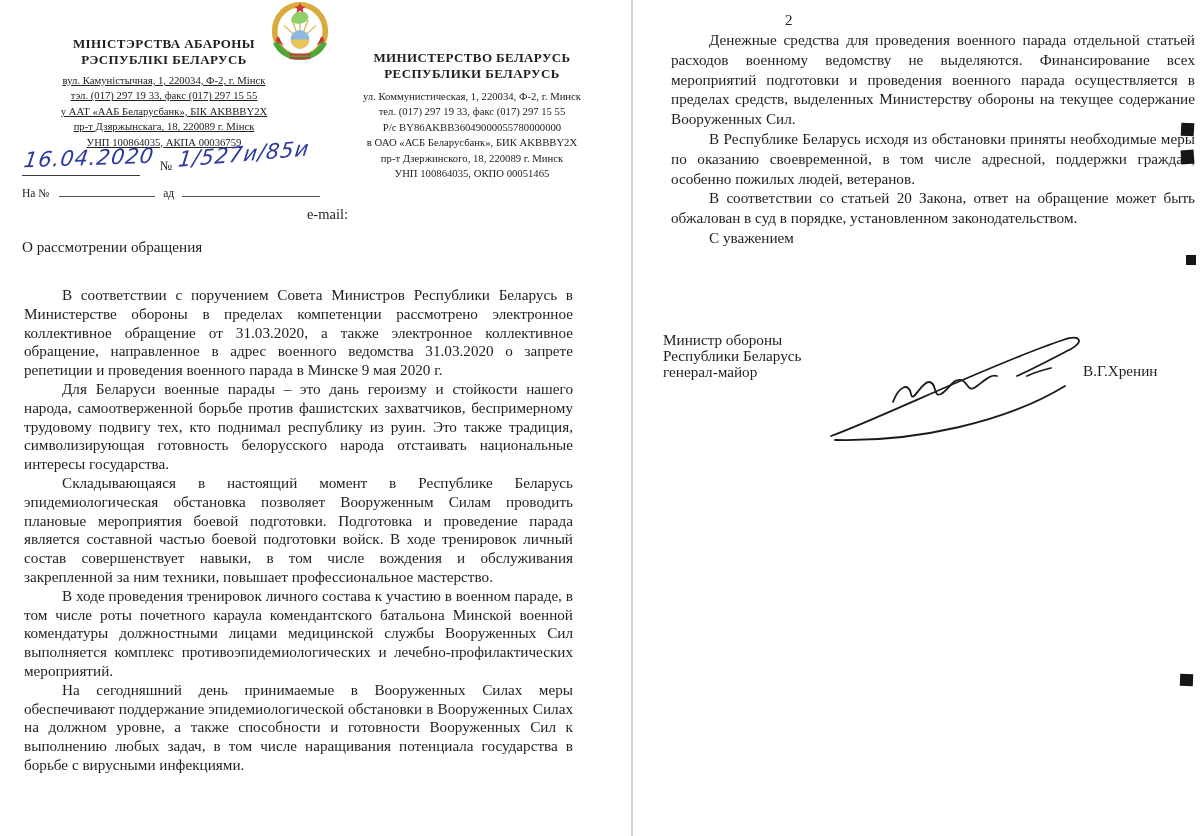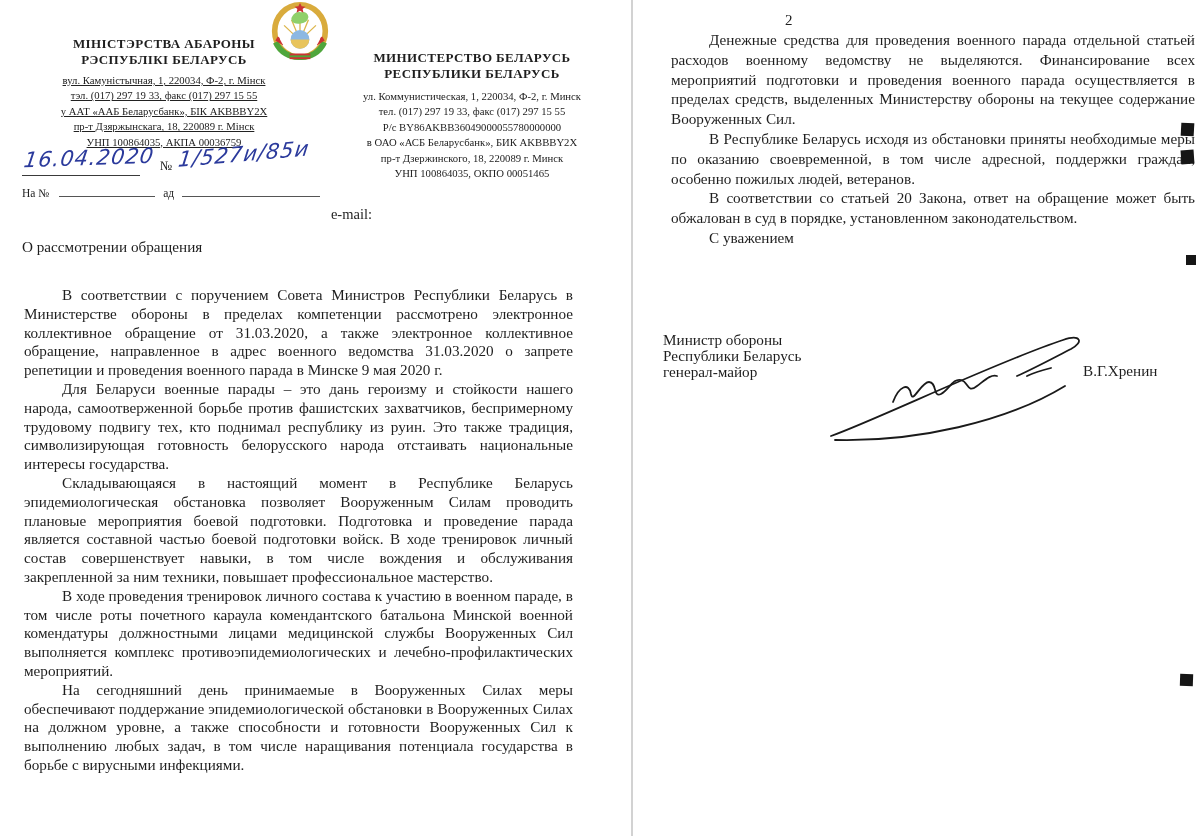--- a/index.html
+++ b/index.html
@@ -32,21 +32,21 @@
   }
   .hw-date{position:absolute;left:2px;top:0;transform:rotate(-2deg) skewX(-10deg);}
   .hw-underline{position:absolute;left:0;top:29px;width:118px;border-bottom:1.6px solid #3a3a3a;}
   .no-label{position:absolute;left:138px;top:12px;font-size:13px;color:#222;}
   .hw-number{position:absolute;left:156px;top:-4px;transform:rotate(-5deg) skewX(-12deg);}
   .naline{position:absolute;left:22px;top:186px;font-size:11.5px;color:#222;white-space:nowrap;}
   .blank{display:inline-block;border-bottom:1px solid #555;height:10px;vertical-align:baseline;}
   .blank.b1{width:96px;margin:0 8px 0 10px;}
   .blank.b2{width:138px;margin-left:8px;}
 
-  .email-label{position:absolute;left:0;top:206px;width:348px;text-align:right;font-size:14.5px;padding-left:24px;}
+  .email-label{position:absolute;left:0;top:206px;width:348px;text-align:right;font-size:14.5px;}
   .subject{position:absolute;left:22px;top:238px;font-size:15.2px;}
 
   
   .bodytext{position:absolute;text-align:justify;}
   .bodytext p{margin:0;text-indent:38px;}
   #page1 .bodytext{left:24px;top:286px;width:549px;font-size:15.2px;line-height:18.8px;}
   #page2 .bodytext{left:30px;top:30px;width:524px;font-size:15.2px;line-height:19.8px;margin-left:8px;}
   .pagenum{position:absolute;left:152px;top:12px;font-size:15px;}
   .closing{margin-top:10px;}
 

